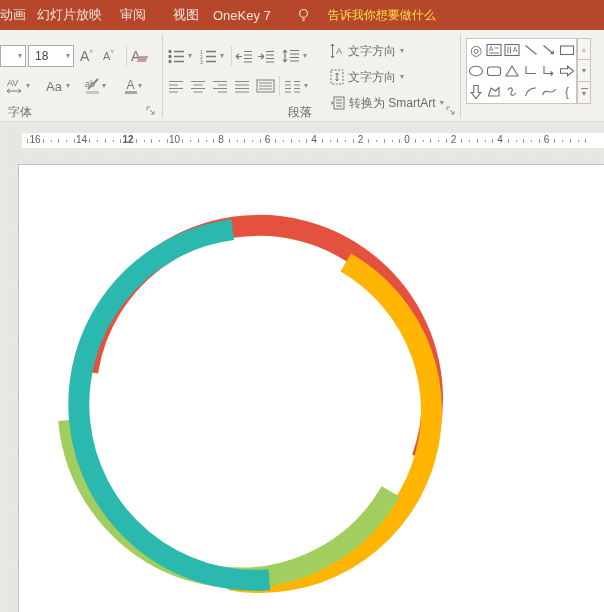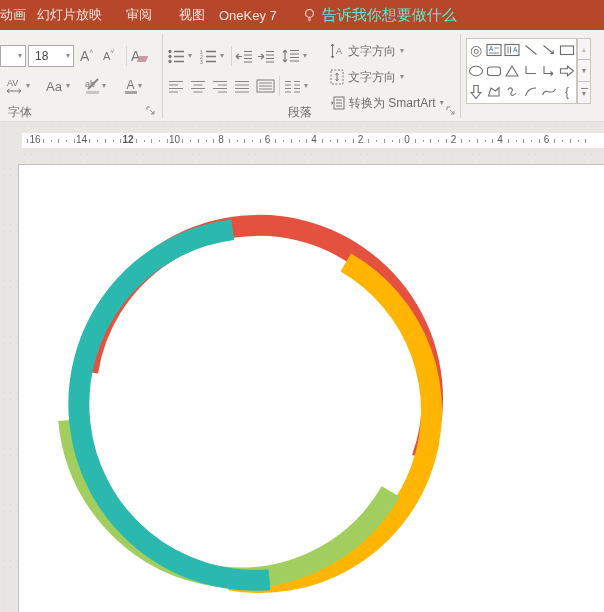--- a/index.html
+++ b/index.html
@@ -4,21 +4,21 @@
 <style>
   * { margin:0; padding:0; box-sizing:border-box; }
   html,body { width:604px; height:612px; overflow:hidden;
     font-family:"Liberation Sans","DejaVu Sans",sans-serif; }
   #app { position:relative; width:604px; height:612px; background:#E9E7E4; }
 
   
   #titlebar { position:absolute; left:0; top:0; width:604px; height:30px;
     background:#B7472A; display:flex; align-items:center; }
   .menu-item { color:#F3E4DE; font-size:13px; white-space:nowrap; cursor:default; }
-  #search { display:flex; align-items:center; color:#5eead4; font-size:15px; gap:6px; }
+  #search { display:flex; align-items:center; color:#fde047; font-size:12px; gap:18px; }
 
   
   #ribbon { position:absolute; left:0; top:30px; width:604px; height:92px;
     background:#F3F1ED; border-bottom:1px solid #DFDDD9; }
   .rb { position:absolute; display:flex; align-items:center; color:#777;
     font-size:12px; white-space:nowrap; }
   .combo { background:#fff; border:1px solid #ABABAB; height:22px;
     display:flex; align-items:center; justify-content:space-between;
     padding:0 3px 0 6px; color:#444; font-size:12px; }
   .caret { color:#8F8D8A; font-size:8px; line-height:1; }
@@ -58,21 +58,21 @@
     background:#fff; border:1px solid #C3C1BE; }
   svg { display:block; }
 </style>
 </head>
 <body>
 <div id="app">
 
   <div id="titlebar">
     <span class="menu-item" style="margin-left:0px">动画</span>
     <span class="menu-item" style="margin-left:11px">幻灯片放映</span>
-    <span class="menu-item" style="margin-left:24px">审阅</span>
+    <span class="menu-item" style="margin-left:18px">审阅</span>
     <span class="menu-item" style="margin-left:27px">视图</span>
     <span class="menu-item" style="margin-left:14px">OneKey 7</span>
     <div id="search" style="margin-left:26px">
       <span class="ico">
         <svg width="13" height="15" viewBox="0 0 13 15" fill="none" stroke="#F0E2DC" stroke-width="1.1">
           <circle cx="6.5" cy="5.4" r="3.9"></circle>
             <path d="M5 11h3M5.5 12.7h2"></path>
         </svg>
       </span>
       <span>告诉我你想要做什么</span>

